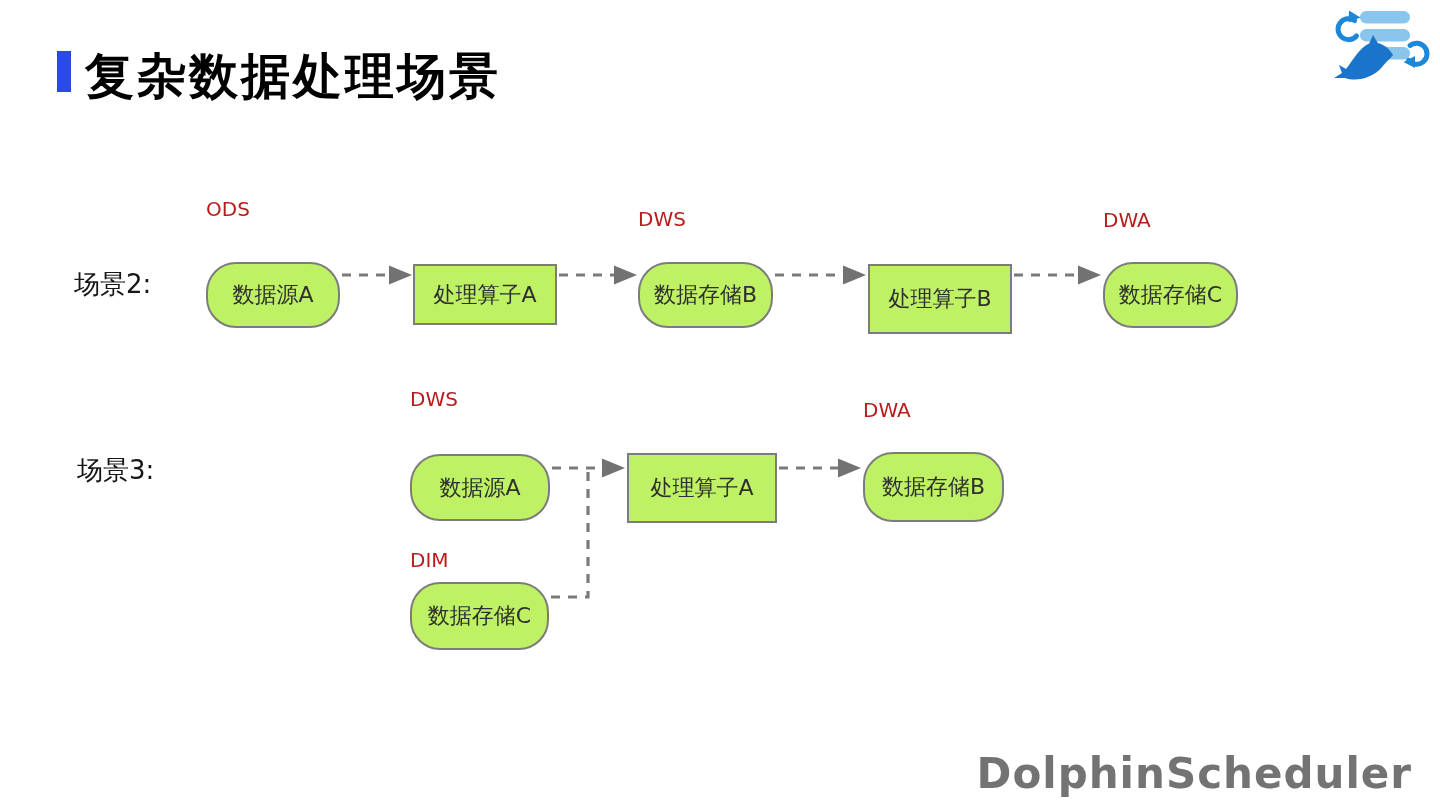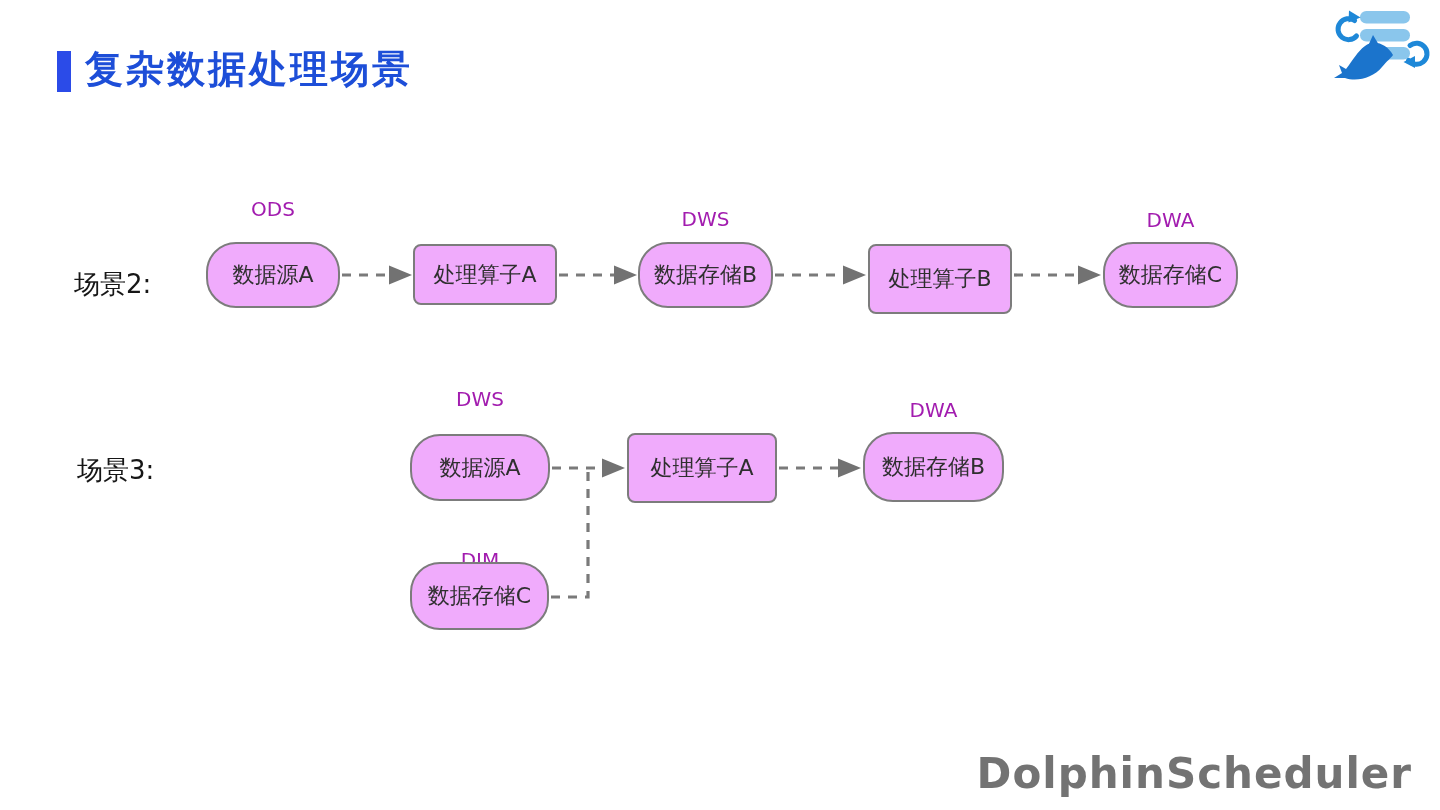--- a/index.html
+++ b/index.html
@@ -13,50 +13,50 @@
   }
   .title-bar {
     position: absolute;
     left: 57px; top: 51px;
     width: 14px; height: 41px;
     background: #2B4BE8;
   }
   .page-title {
     position: absolute;
     left: 85px; top: 44px;
-    font-size: 38px;
+    font-size: 49px;
     font-weight: 800;
-    color: #1d4ed8;
+    color: #000000;
     letter-spacing: 3px;
   }
   .scene-label {
     position: absolute;
     font-size: 26px;
     font-weight: 500;
     color: #161616;
   }
   .node {
     position: absolute;
     box-sizing: border-box;
     display: flex;
     align-items: center;
     justify-content: center;
-    background: #f0abfc;
+    background: #bef264;
     border: 2.5px solid #7C7C7C;
     color: #2f2f2f;
     font-size: 22px;
     white-space: nowrap;
+    margin-top: 20px;
   }
   .pill { border-radius: 30px; }
-  .rect { border-radius: 8px; }
+  .rect { border-radius: 0; }
   .tier-label {
     position: absolute;
-    text-align: center;
     font-size: 20px;
-    color: #a21caf;
+    color: #b91c1c;
   }
   .connectors {
     position: absolute;
     left: 0; top: 0;
     pointer-events: none;
   }
   .logo {
     position: absolute;
     left: 1330px; top: 6px;
     width: 100px; height: 74px;

